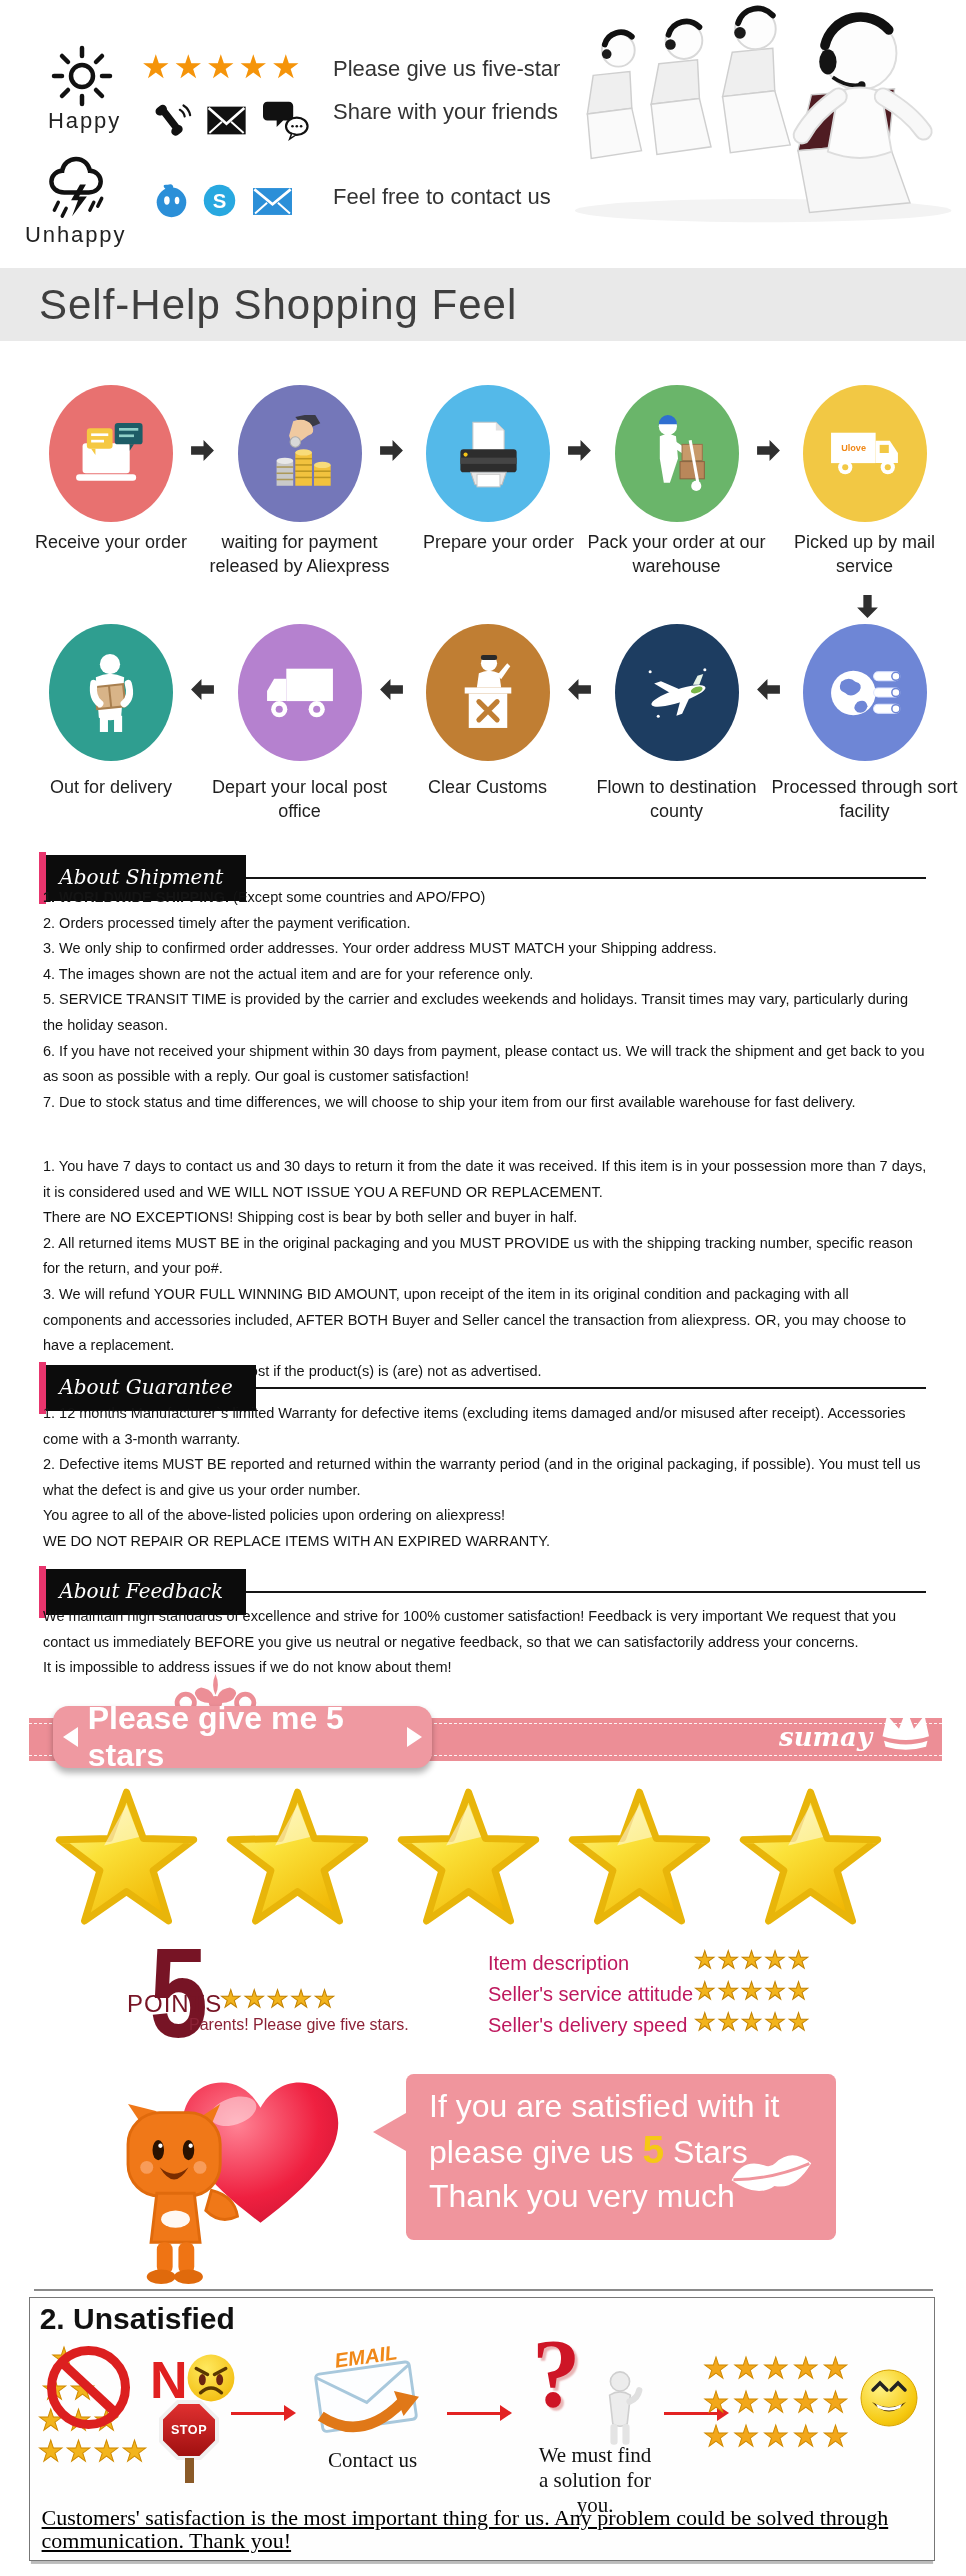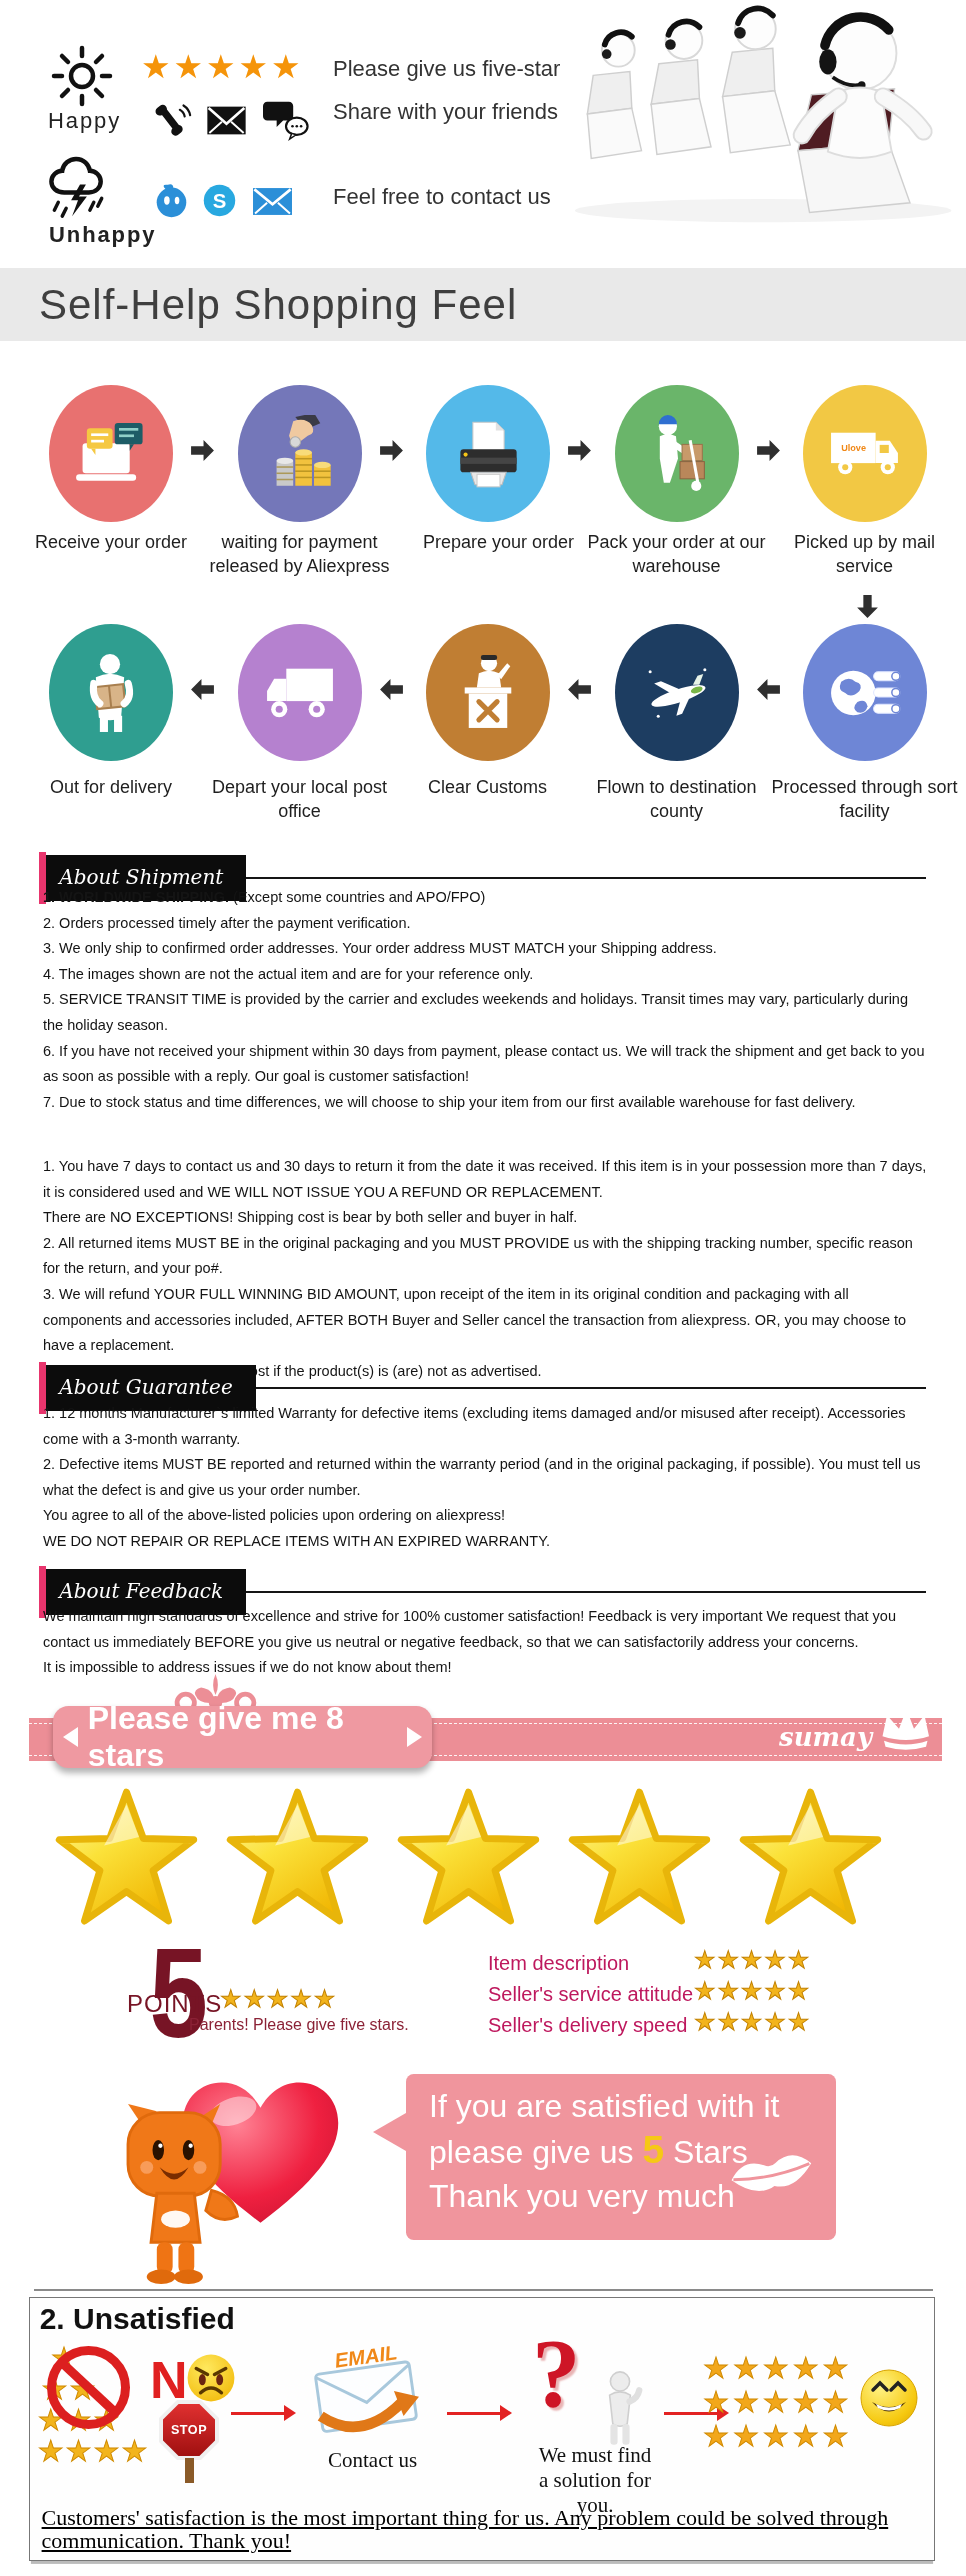--- a/index.html
+++ b/index.html
@@ -176,21 +176,21 @@
       <path d="M20 40 c-8 0-13-5-13-11 c0-6 5-11 11-11 c1-7 7-12 14-12 c8 0 13 6 14 12 c6 0 11 5 11 11 c0 6-5 11-12 11z" fill="#fff" stroke="#111" stroke-width="4.5"></path>
       <path d="M36 32 L27 48 h7 l-6 16 15-20 h-8 l7-12z" fill="#111"></path>
       <g stroke="#111" stroke-width="3.5" stroke-linecap="round">
         <line x1="14" y1="50" x2="10" y2="58"></line>
           <line x1="22" y1="56" x2="18" y2="64"></line>
         <line x1="50" y1="50" x2="46" y2="58"></line>
           <line x1="58" y1="46" x2="54" y2="54"></line>
       </g>
     </svg>
   </div>
-  <div class="abs top-label" style="left:49px;top:222px;font-weight:bold;">Unhappy</div>
+  <div class="abs top-label" style="left:25px;top:222px;">Unhappy</div>
 
   <div class="abs" style="left:153px;top:182px;">
     <svg width="37" height="37" viewBox="0 0 40 40">
       <circle cx="20" cy="22" r="16" fill="#2b8fd8"></circle>
       <path d="M14 8 q-6-6 2-5 q6-2 6 4z" fill="#2b8fd8"></path>
       <ellipse cx="15" cy="20" rx="3" ry="4.5" fill="#fff"></ellipse>
       <ellipse cx="26" cy="20" rx="2.5" ry="4" fill="#fff"></ellipse>
     </svg>
   </div>
   <div class="abs" style="left:201px;top:182px;">
@@ -512,21 +512,21 @@
       <circle cx="28" cy="40" r="4"></circle>
         <circle cx="122" cy="40" r="4"></circle>
       <path d="M52 42 q23 12 46 0 q-23 6-46 0z"></path>
     </svg>
   </div>
   <div class="abs ribbon">
     <div class="ribbon-dashes"></div>
   </div>
   <div class="abs ribbon-pill">
     <div class="bow l"></div>
-    <span>Please give me 8 stars</span>
+    <span>Please give me 5 stars</span>
     <div class="bow r"></div>
   </div>
   <div class="abs sumay">sumay</div>
   <div class="abs" style="left:875px;top:1704px;">
     <svg width="60" height="48" viewBox="0 0 80 62">
       <path d="M10 42 L16 14 L32 32 L42 6 L52 32 L66 14 L72 42 Q41 52 10 42 Z" fill="#fff"></path>
       <path d="M12 48 q29 10 58 0 l-2 8 q-27 8-54 0z" fill="#fff"></path>
       <circle cx="16" cy="10" r="4" fill="#fff"></circle>
         <circle cx="42" cy="2" r="4" fill="#fff"></circle>
         <circle cx="66" cy="10" r="4" fill="#fff"></circle>

